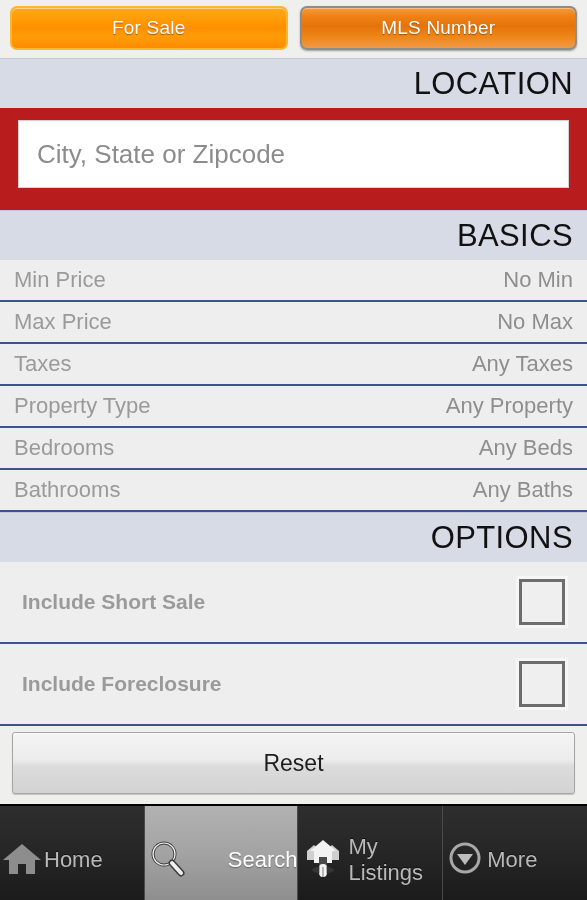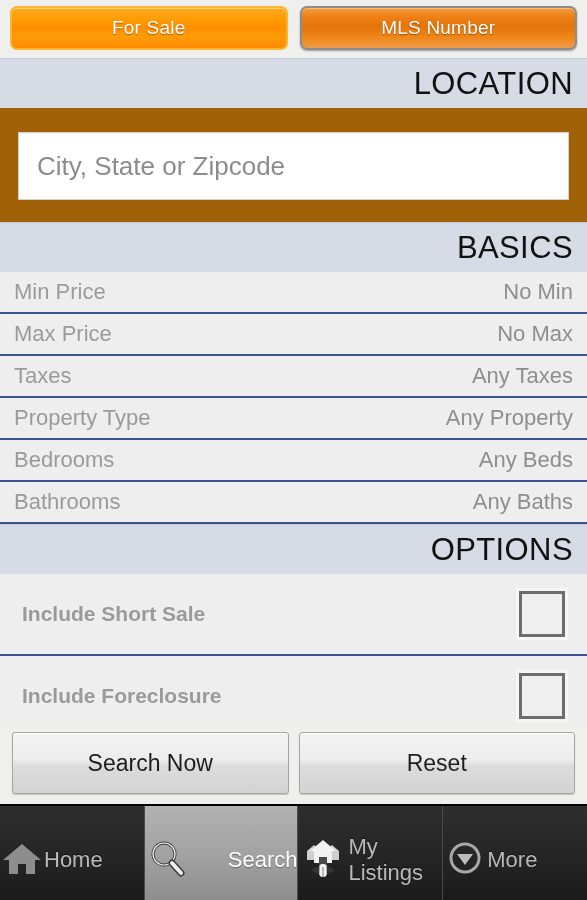--- a/index.html
+++ b/index.html
@@ -73,22 +73,22 @@
   }
   .section-header .title {
     font-size: 31px;
     font-weight: 400;
     color: #111111;
     letter-spacing: .4px;
   }
 
   
   .location-wrap {
-    background: #a16207;
-    padding: 24px 18px 22px 18px;
+    background: #b91c1c;
+    padding: 12px 18px 22px 18px;
   }
   .location-input {
     width: 100%;
     height: 68px;
     background: #ffffff;
     border: 1px solid #d2d2d2;
     box-shadow: inset 0 1px 2px rgba(0,0,0,.05);
     display: flex;
     align-items: center;
     padding: 0 18px;
@@ -268,23 +268,20 @@
     <span class="checkbox"></span>
   </div>
   <div class="check-row">
     <span class="label">Include Foreclosure</span>
     <span class="checkbox"></span>
   </div>
 
 </div>
 
 <div id="action-bar">
-  <div class="action-btn">
-    <span>Search Now</span>
-  </div>
   <div class="action-btn">
     <span>Reset</span>
   </div>
 </div>
 
 <div id="tabbar">
 
   <div class="tab">
     <span class="tab-icon">
       <svg width="44" height="40" viewBox="0 0 44 40">

